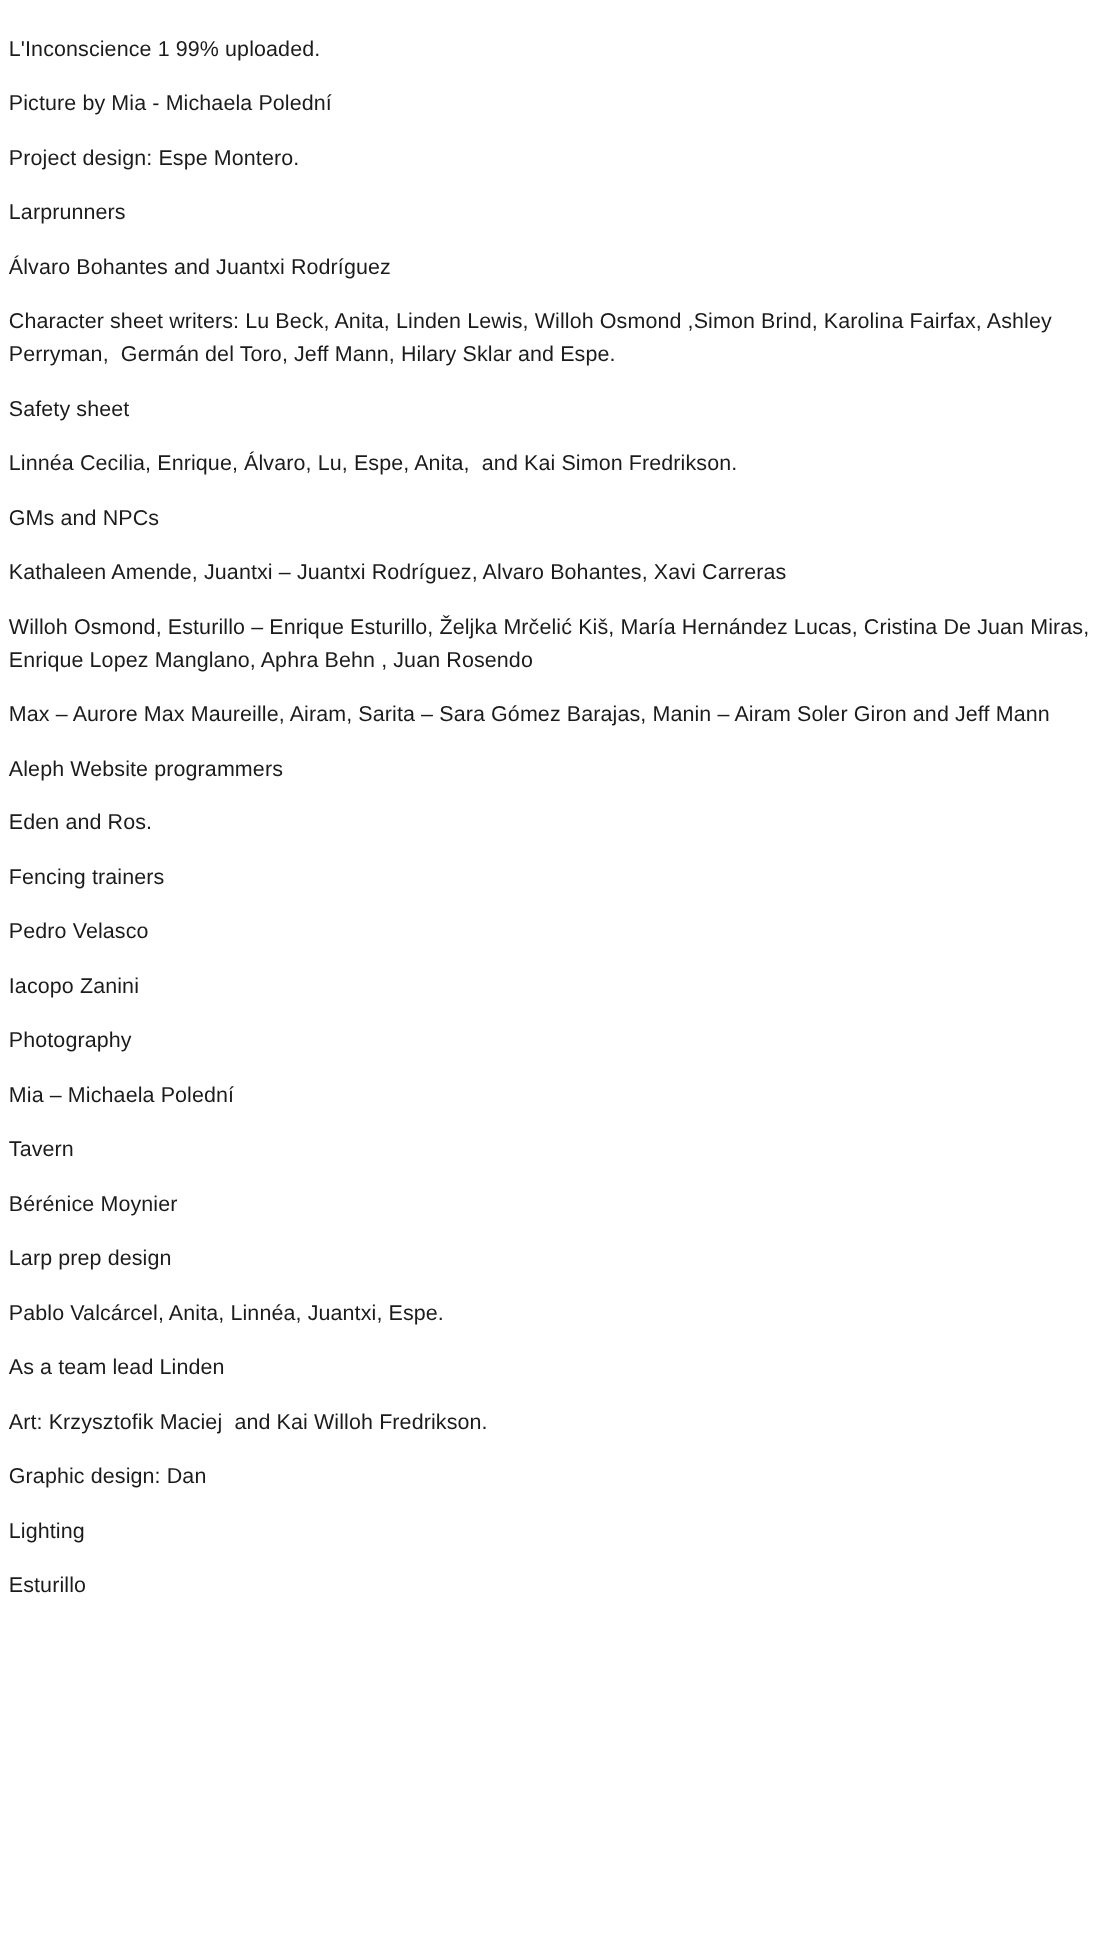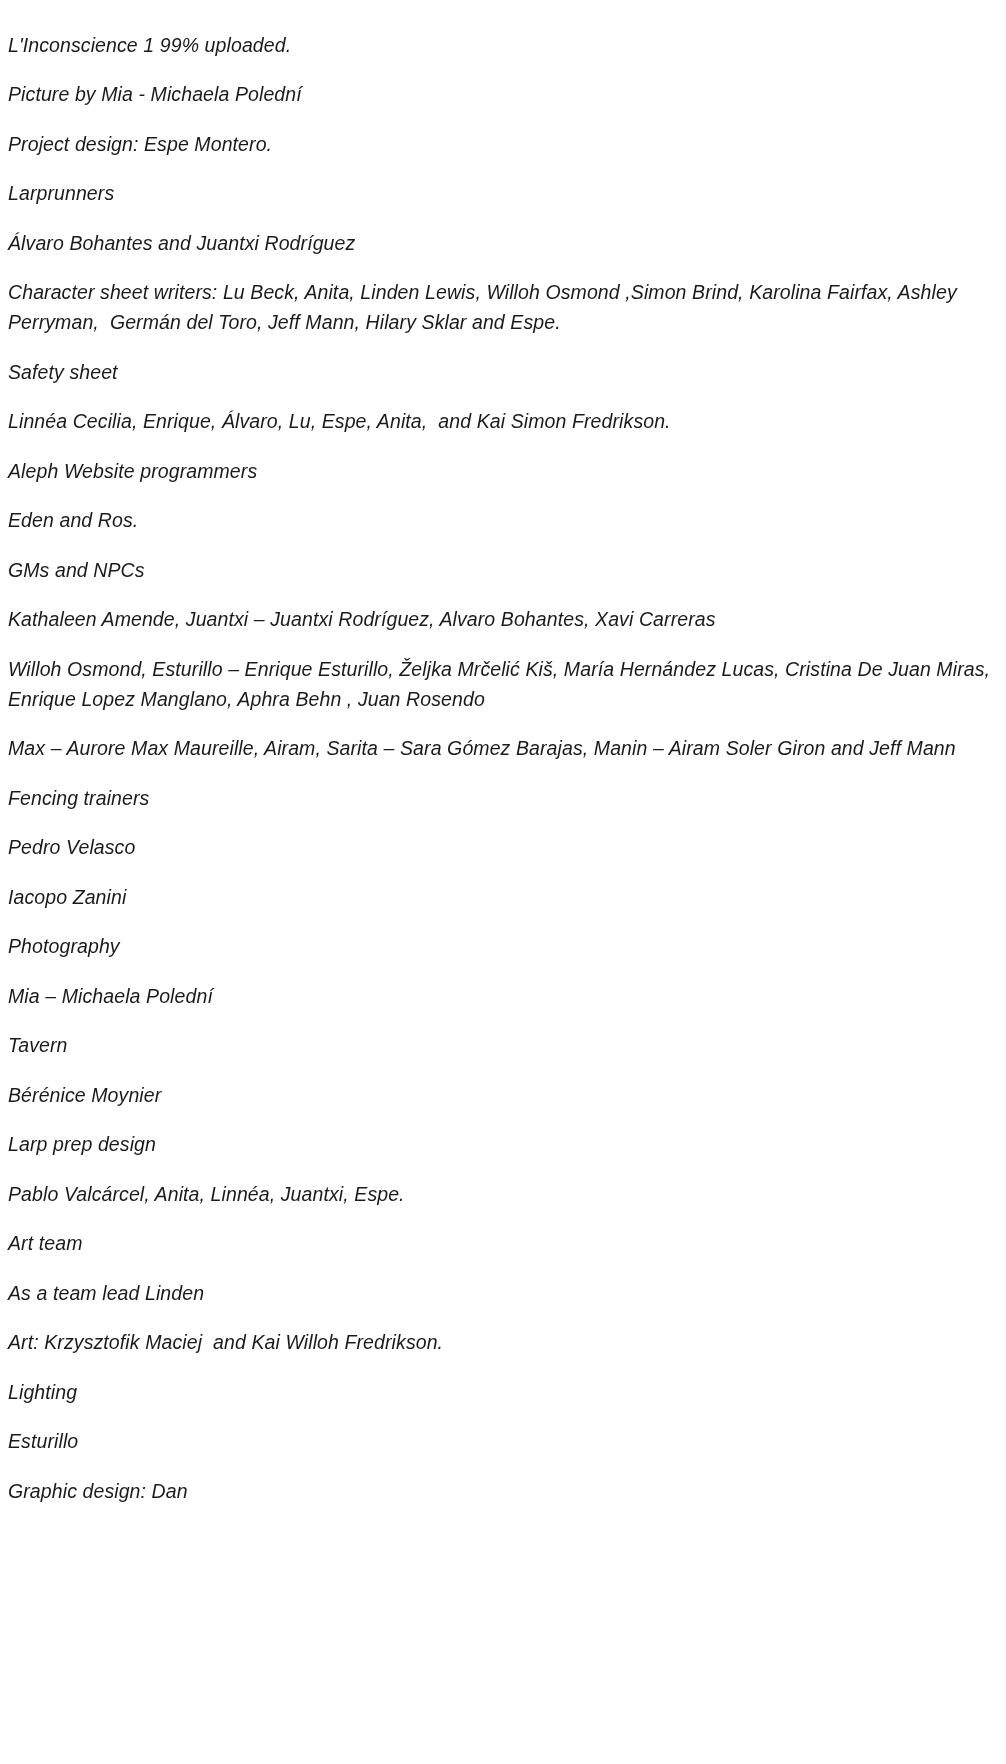--- a/index.html
+++ b/index.html
@@ -13,21 +13,20 @@
     font-family: "Liberation Sans", sans-serif;
     color: #1a1a1a;
     -webkit-font-smoothing: antialiased;
   }
   #credits {
     padding: 10px 8px 10px 8px;
     box-sizing: border-box;
   }
   .block {
     margin: 0 0 18px 0;
-    font-style: italic;
   }
   .block:last-child {
     margin-bottom: 0;
   }
   .line {
     font-size: 19.5px;
     line-height: 30px;
     letter-spacing: 0.1px;
     color: #1b1b1b;
     white-space: pre-wrap;
@@ -50,51 +49,50 @@
       <p class="line">Álvaro Bohantes and Juantxi Rodríguez</p>
     </section>
     <section class="block">
       <p class="line">Character sheet writers: Lu Beck, Anita, Linden Lewis, Willoh Osmond ,Simon Brind, Karolina Fairfax, Ashley Perryman,  Germán del Toro, Jeff Mann, Hilary Sklar and Espe.</p>
     </section>
     <section class="block">
       <p class="line">Safety sheet</p>
       <p class="line">Linnéa Cecilia, Enrique, Álvaro, Lu, Espe, Anita,  and Kai Simon Fredrikson.</p>
     </section>
     <section class="block">
-      <p class="line">Aleph Website programmers</p>
-      <p class="line">Eden and Ros.</p>
-    </section>
-    <section class="block">
       <p class="line">GMs and NPCs</p>
       <p class="line">Kathaleen Amende, Juantxi – Juantxi Rodríguez, Alvaro Bohantes, Xavi Carreras</p>
       <p class="line">Willoh Osmond, Esturillo – Enrique Esturillo, Željka Mrčelić Kiš, María Hernández Lucas, Cristina De Juan Miras, Enrique Lopez Manglano, Aphra Behn , Juan Rosendo</p>
       <p class="line">Max – Aurore Max Maureille, Airam, Sarita – Sara Gómez Barajas, Manin – Airam Soler Giron and Jeff Mann</p>
+    </section>
+    <section class="block">
+      <p class="line">Aleph Website programmers</p>
+      <p class="line">Eden and Ros.</p>
     </section>
     <section class="block">
       <p class="line">Fencing trainers</p>
       <p class="line">Pedro Velasco</p>
       <p class="line">Iacopo Zanini</p>
     </section>
     <section class="block">
       <p class="line">Photography</p>
       <p class="line">Mia – Michaela Polední</p>
     </section>
     <section class="block">
       <p class="line">Tavern</p>
       <p class="line">Bérénice Moynier</p>
     </section>
     <section class="block">
       <p class="line">Larp prep design</p>
       <p class="line">Pablo Valcárcel, Anita, Linnéa, Juantxi, Espe.</p>
     </section>
     <section class="block">
-      <p class="line">Art team</p>
       <p class="line">As a team lead Linden</p>
       <p class="line">Art: Krzysztofik Maciej  and Kai Willoh Fredrikson.</p>
+    </section>
+    <section class="block">
+      <p class="line">Graphic design: Dan</p>
     </section>
     <section class="block">
       <p class="line">Lighting</p>
       <p class="line">Esturillo</p>
     </section>
-    <section class="block">
-      <p class="line">Graphic design: Dan</p>
-    </section>
   </main>
 
 </body></html>

